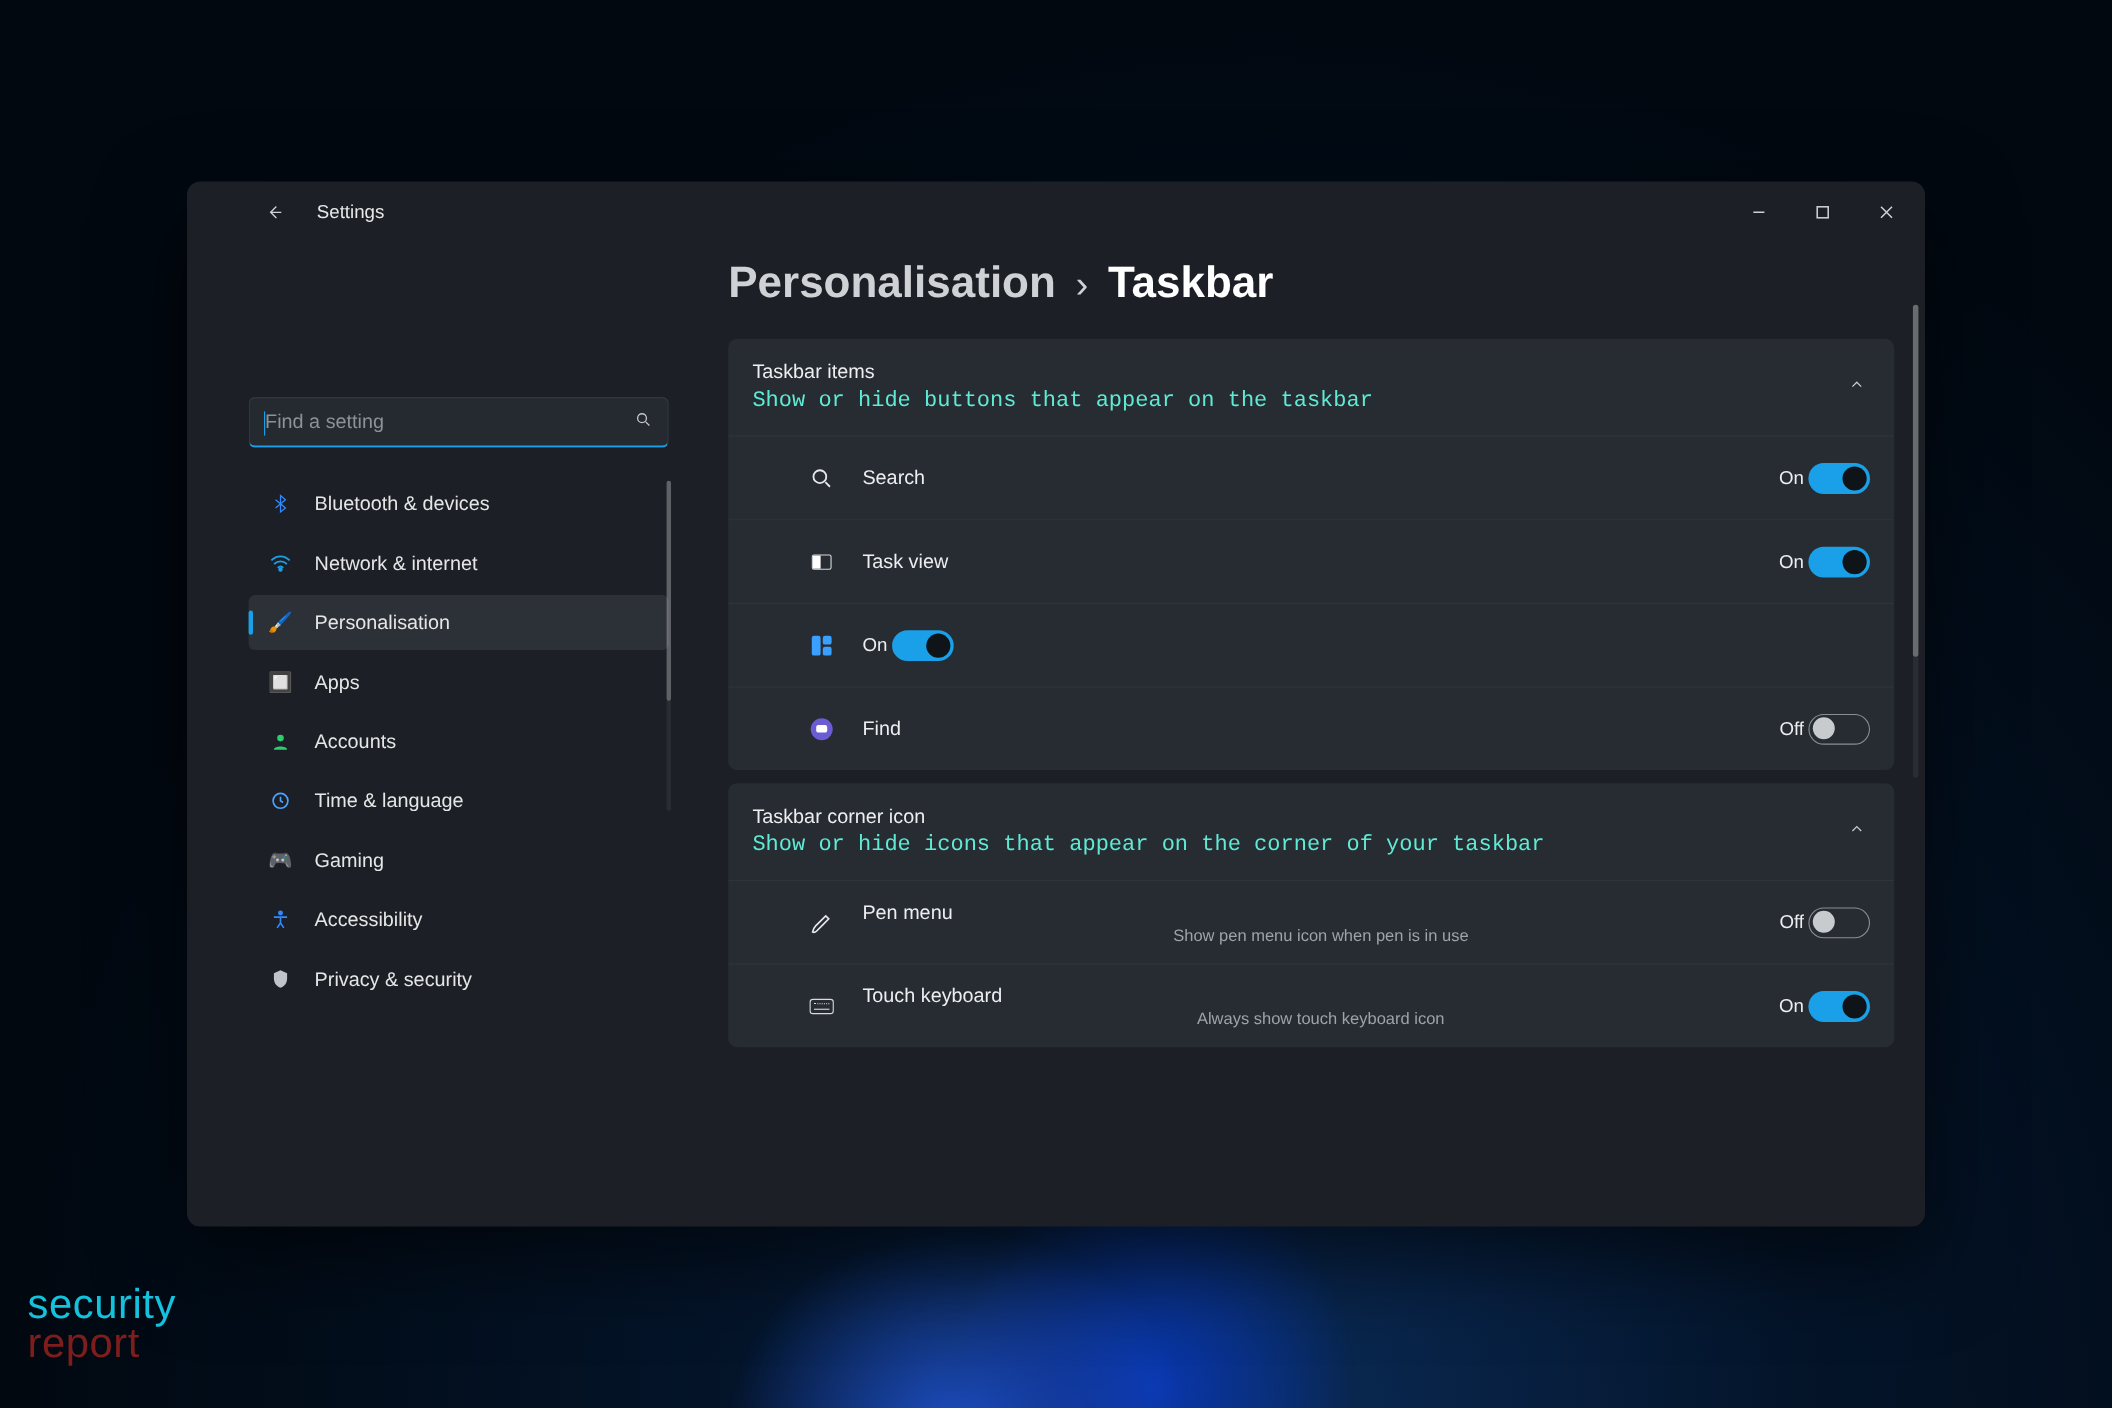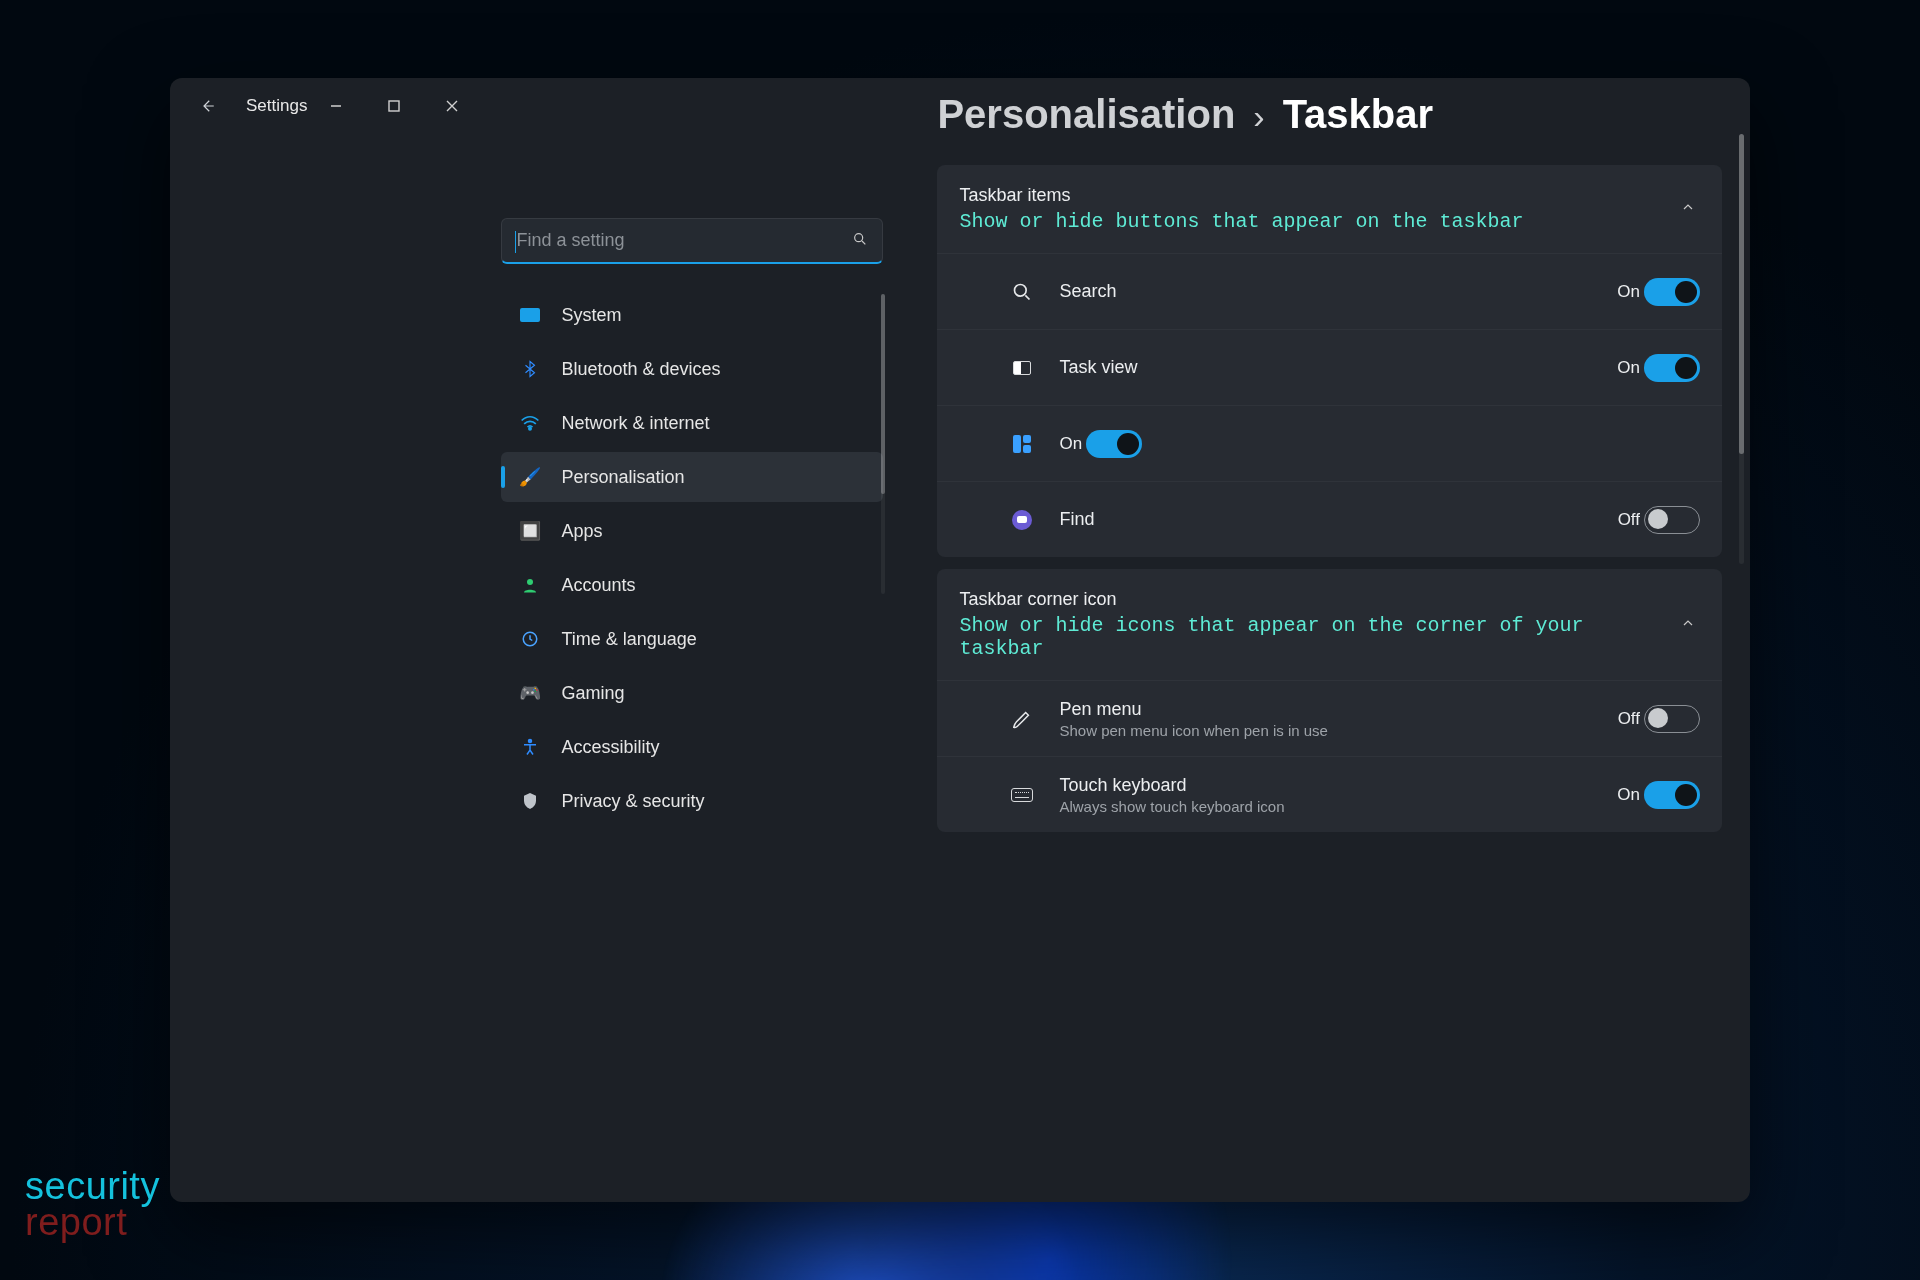--- a/index.html
+++ b/index.html
@@ -28,26 +28,27 @@
   .watermark {
     position: absolute; left: 25px; bottom: 40px; z-index: 2;
     font-size: 38px; line-height: 0.95; letter-spacing: 0.5px;
     font-weight: 300; color: #ffffff;
   }
   .watermark .w1 { color: #14c2dd; font-weight: 400; }
   .watermark .w2 { color: #7f1d1d; font-weight: 300;}
 
   .window {
     position: relative; z-index: 1;
-    width: 1580px; height: 1124px;
+    width: 1580px; height: 950px;
     background: #1c2026;
     border-radius: 12px;
     box-shadow: 0 30px 80px rgba(0,0,0,0.6);
-    display: flex; flex-direction: row;
+    display: flex; flex-direction: column;
     overflow: hidden;
+    padding-left: 42px;
   }
 
   .titlebar {
     height: 56px; display: flex; align-items: center;
     padding: 0 6px 0 20px;
   }
   .back-btn {
     width: 34px; height: 34px; display:flex; align-items:center; justify-content:center;
     border-radius: 4px; cursor: pointer;
   }
@@ -116,21 +117,21 @@
   .chev{ position:absolute; right:26px; top:50%; transform:translateY(-50%);}
   .chev svg{width:16px;height:16px;stroke:#c8c8c8;fill:none;stroke-width:1.8;}
 
   .row {
     display:flex; align-items:center; padding:0 22px 0 70px;
     min-height:76px; border-top:1px solid rgba(255,255,255,0.04);
   }
   .row-icon{ width:30px;height:30px; margin-right:22px; display:flex;align-items:center;justify-content:center;}
   .row-labels{ flex:1;}
   .row-label{ font-size:18px; color:#eceef0;}
-  .row-sub{ font-size:15px; color:#9ea3a9; margin-top:2px;}
+  .row-sub{ font-size:15px; color:#9ea3a9; margin-top:2px;text-align:center;}
   .toggle-grp{ display:flex; align-items:center; gap:4px;}
   .toggle-state{font-size:17px;color:#eceef0;}
   .toggle{
     width:56px; height:28px; border-radius:14px; position:relative; cursor:pointer;
   }
   .toggle.on{ background:#1aa0e8;}
   .toggle.off{ background:transparent; border:1.5px solid #8a8f95;}
   .knob{
     position:absolute; top:3px; width:22px; height:22px; border-radius:50%;
   }
@@ -211,26 +212,20 @@
         <div class="search-caret"></div>
         <input placeholder="Find a setting" style="">
         <span class="sicon"><svg viewBox="0 0 24 24">
               <circle cx="10" cy="10" r="6"></circle>
               <path d="M15 15l5 5"></path>
             </svg></span>
       </div>
 
       <nav class="nav">
         <div class="nav-item">
-          <span class="nav-icon">
-              <span class="ic-system"></span>
-            </span>
-          <span>System</span>
-        </div>
-        <div class="nav-item">
           <span class="nav-icon ic-bt">
               <svg width="18" height="20" viewBox="0 0 24 24" fill="#2e8bff">
                 <path d="M12 2l6 5-6 5 6 5-6 5V2zM6 7l12 10M6 17L18 7" stroke="#2e8bff" stroke-width="1.5" fill="none"></path>
               </svg>
             </span>
           <span>Bluetooth &amp; devices</span>
         </div>
         <div class="nav-item">
           <span class="nav-icon ic-net">
               <svg width="20" height="16" viewBox="0 0 24 18" fill="none" stroke="#1aa0e8" stroke-width="2">

